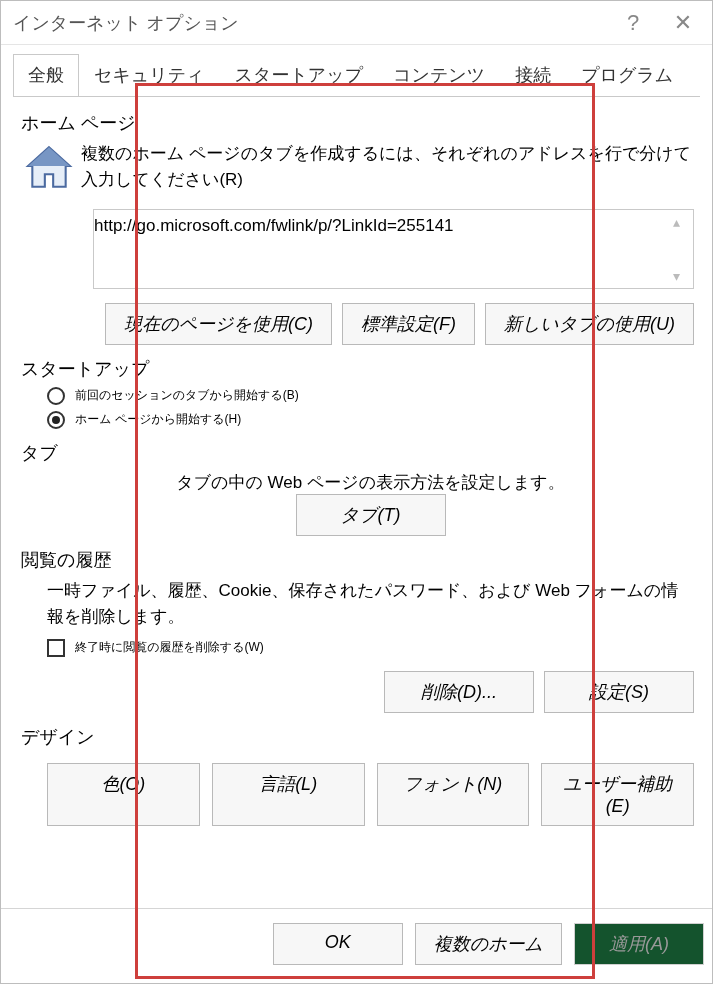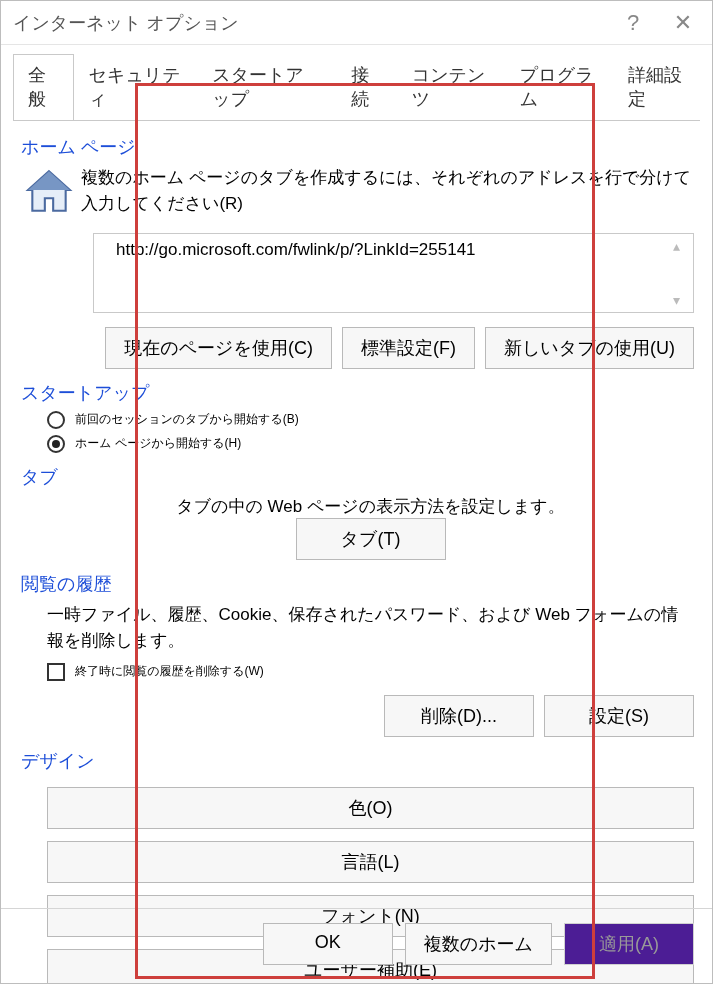--- a/index.html
+++ b/index.html
@@ -62,71 +62,72 @@
 
   
   .panel {
     margin: 0 12px 0 12px;
     border-top:1px solid #c9c9c9;
     padding: 10px 6px 0 6px;
     position:relative;
     height: 790px;
   }
 
-  .group-label { font-size:18px; color:#1d4ed8; margin: 4px 0 6px 2px; }
+  .group-label { font-size:18px; color:#000000; margin: 4px 0 6px 2px; }
 
   .home-row { display:flex; gap:2px; margin-bottom:8px; }
   .home-icon { width:60px; height:60px; flex: 0 0 60px; display:flex; align-items:flex-start; justify-content:center; padding-top:2px; }
   .home-text { flex:1; line-height:1.55; }
 
   .home-url {
     margin: 2px 0 0 74px;
     border:1px solid #c9c9c9;
     height: 80px;
-    padding:6px 22px 6px 22px;
+    padding:6px 22px 6px 0;
     font-size:17px;
     position: relative;
     overflow: hidden;
   }
   .home-url .scrollbtn {
     position:absolute; right:4px; width:16px; height:16px; color:#bbb; font-size:14px;
   }
   .url-top { top:4px; } .url-bot { bottom:4px; }
 
   .btn-row {
     display:flex; justify-content:flex-end; gap:10px; margin:14px 0 12px 0;
   }
   .btn {
     border:1px solid #b9b9b9;
     background:#f7f7f7;
     padding: 8px 18px;
     font-size:18px;
     text-align:center;
     min-width:120px;
+    font-style:italic;
   }
 
   .radio-row, .check-row { display:flex; gap:10px; margin:6px 0 6px 28px; font-size:12px; }
   .radio { width:18px; height:18px; border:2px solid #333; border-radius:50%; position:relative; }
   .radio.checked::after { content:""; position:absolute; inset:3px; border-radius:50%; background:#222; }
   .check { width:18px; height:18px; border:2px solid #333; }
 
   .tab-row { display:flex; align-items:center; justify-content:space-between; margin:0 0 0 28px;flex-direction:column; }
 
-  .design-row { display:flex; gap:12px; margin:14px 0 0 28px;flex-direction:column; }
+  .design-row { display:flex; gap:12px; margin:14px 0 0 28px; }
   .design-row .btn { flex:1; min-width: auto; }
 
   
   .footer {
     position:absolute; left:0; right:0; bottom:0;
     border-top:1px solid #d5d5d5;
-    padding:14px 18px 18px 0;
+    padding:14px 8px 18px 0;
     display:flex; justify-content:flex-end; gap:12px;
   }
   .footer .btn { min-width:130px; }
-  .footer .btn.disabled { color:#999; border-color:#d0d0d0; background:#4c1d95; }
+  .footer .btn.disabled { color:#999; border-color:#d0d0d0; background:#14532d; }
 
   
   .annot {
     position:absolute;
     border: 3px solid #CE3F3C;
     pointer-events:none;
   }
 
   .section { margin-bottom: 12px; }
 </style>
@@ -140,24 +141,23 @@
     <div class="btns">
       <div class="tb-btn">?</div>
       <div class="tb-btn">✕</div>
     </div>
   </div>
 
   <div class="tabs">
     <div class="tab active">全般</div>
     <div class="tab">セキュリティ</div>
     <div class="tab">スタートアップ</div>
+    <div class="tab">コンテンツ</div>
     <div class="tab">接続</div>
-    <div class="tab">コンテンツ</div>
     <div class="tab">プログラム</div>
-    <div class="tab">詳細設定</div>
   </div>
 
   <div class="panel">
 
     <div class="section">
       <div class="group-label">ホーム ページ</div>
       <div class="home-row">
         <div class="home-icon">
           <svg width="50" height="50" viewBox="0 0 48 48">
             <polygon points="24,4 44,22 40,22 40,42 28,42 28,30 20,30 20,42 8,42 8,22 4,22" fill="#e6eef8" stroke="#4b6aa0" stroke-width="2"></polygon>

